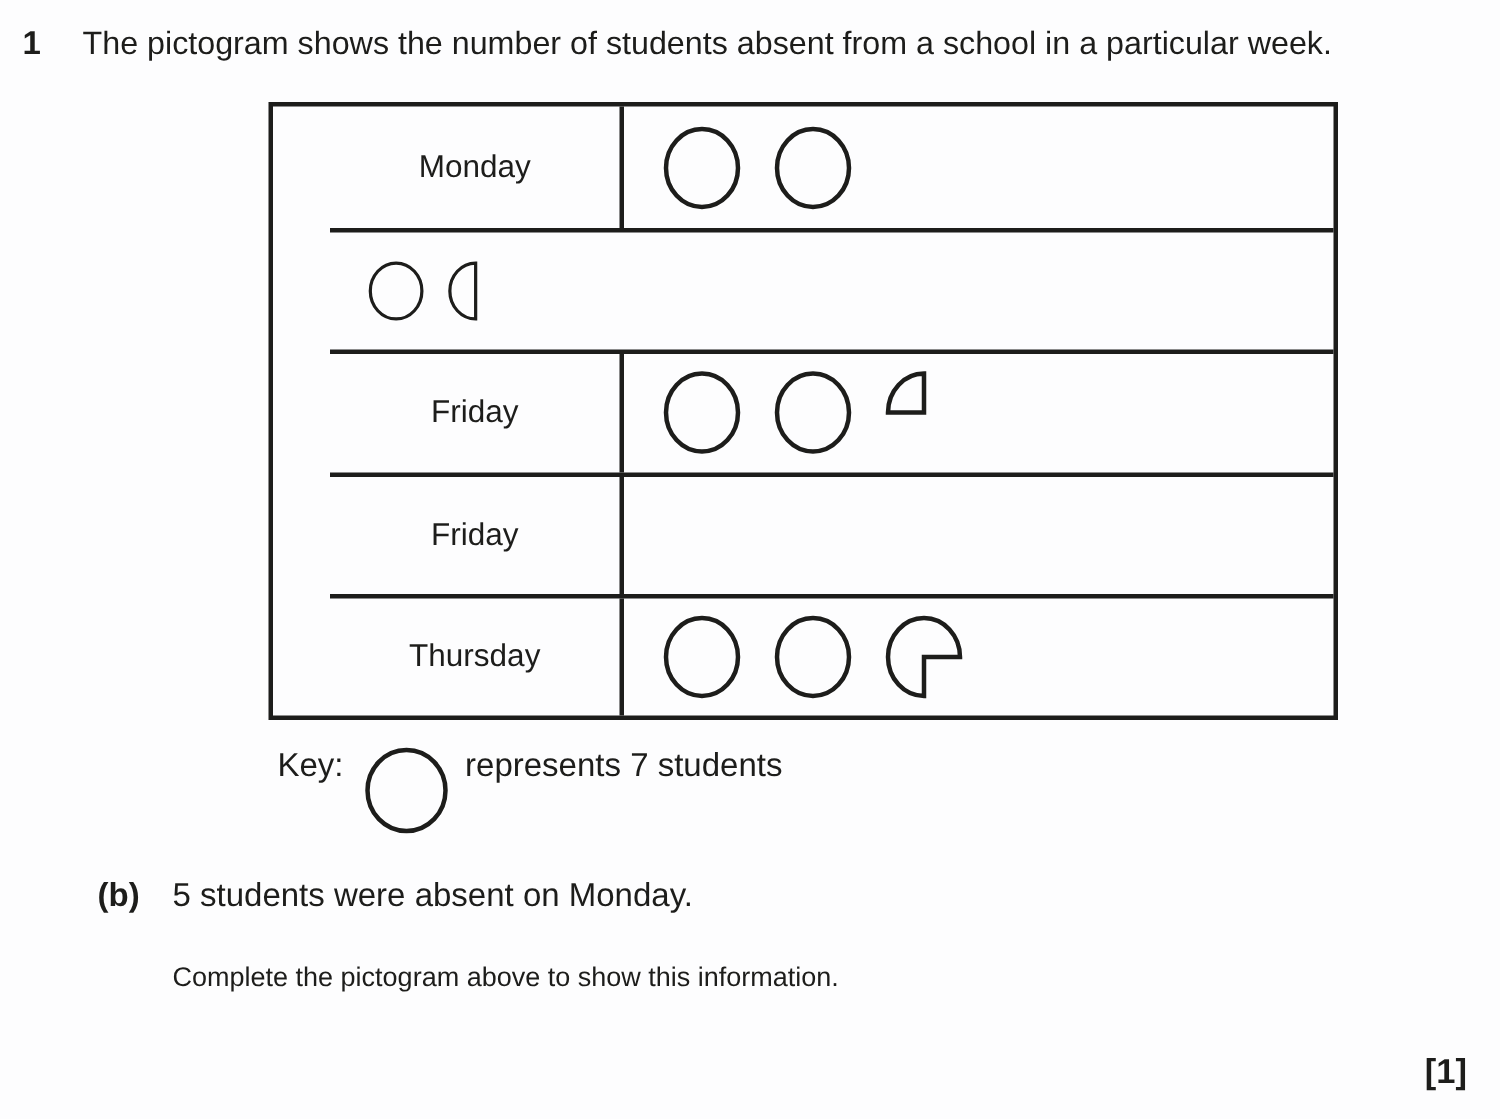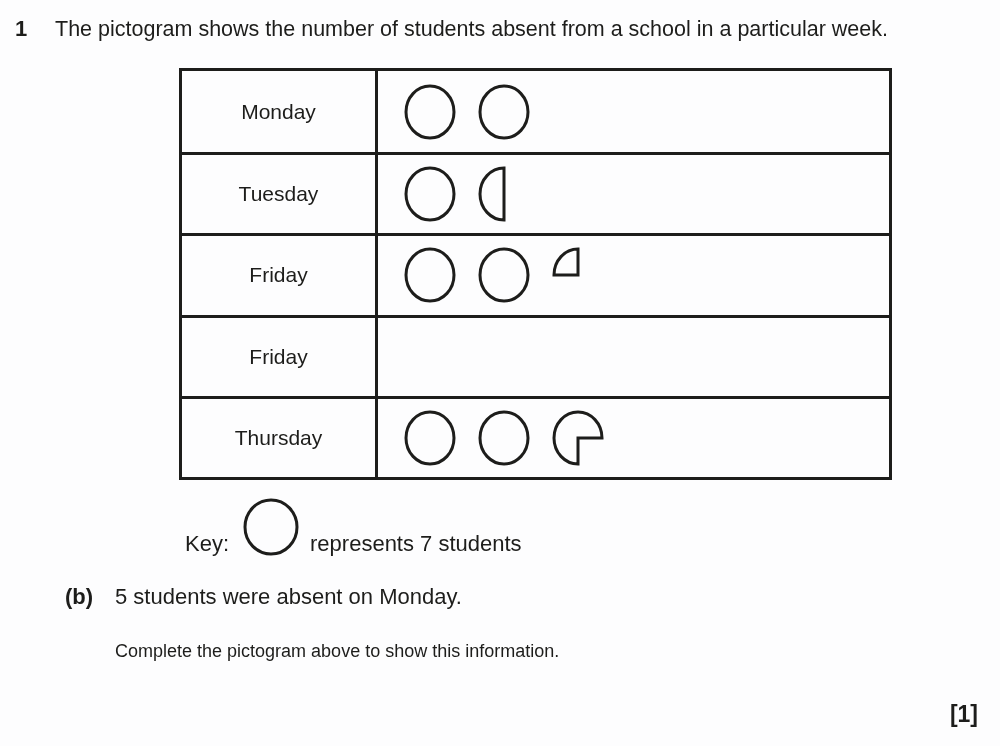--- a/index.html
+++ b/index.html
@@ -10,32 +10,33 @@
     overflow:hidden;
   }
   .qline { position:absolute; left:15px; top:16px; width:975px; font-size:21.5px; white-space:nowrap; }
   .qnum  { font-weight:bold; display:inline-block; width:40px; font-size:22px; }
 
   .ptable {
     position:absolute; left:179px; top:68px; width:713px; height:412px;
     border:3px solid #1d1d1b; box-sizing:border-box;
     display:grid; grid-template-rows:repeat(5, 1fr);
     background:#fdfdfe;
+    padding-left:38px;
   }
   .p-row { display:grid; grid-template-columns:196px 1fr; border-top:3px solid #1d1d1b; box-sizing:border-box; min-height:0; }
   .p-row:first-child { border-top:none; }
   .day-cell {
     border-right:3px solid #1d1d1b; box-sizing:border-box;
     display:flex; align-items:center; justify-content:center;
     font-size:21px;
   }
   .sym-cell { display:flex; align-items:center; padding-left:24px; min-height:0; }
   .sym { fill:#fdfdfe; stroke:#1d1d1b; stroke-width:3; stroke-linejoin:miter; }
 
-  .keyline { position:absolute; left:185px; top:497px; height:60px; display:flex; align-items:flex-end; font-size:22px; }
+  .keyline { position:absolute; left:185px; top:497px; height:60px; display:flex; align-items:flex-start; font-size:22px; }
   .key-circle { margin:0 10px 0 13px; }
 
   .partb { position:absolute; left:65px; top:584px; font-size:22px; white-space:nowrap; }
   .blabel { font-weight:bold; display:inline-block; width:50px; font-size:22px; }
   .instruction { position:absolute; left:115px; top:641px; font-size:18px; white-space:nowrap; }
   .marks { position:absolute; right:22px; top:701px; font-size:23px; font-weight:bold; }
 </style>
 </head>
 <body>
 
@@ -49,21 +50,20 @@
       <div class="p-row">
         <div class="day-cell">Monday</div>
         <div class="sym-cell">
           <svg width="240" height="62" viewBox="0 0 240 62">
             <path d="M 4 31 A 24 26 0 1 1 52 31 A 24 26 0 1 1 4 31 Z" class="sym"></path>
             <path d="M 78 31 A 24 26 0 1 1 126 31 A 24 26 0 1 1 78 31 Z" class="sym"></path>
           </svg>
         </div>
       </div>
       <div class="p-row">
-        <div class="day-cell">Tuesday</div>
         <div class="sym-cell">
           <svg width="240" height="62" viewBox="0 0 240 62">
             <path d="M 4 31 A 24 26 0 1 1 52 31 A 24 26 0 1 1 4 31 Z" class="sym"></path>
             <path d="M 102 5 A 24 26 0 0 0 102 57 Z" class="sym"></path>
           </svg>
         </div>
       </div>
       <div class="p-row">
         <div class="day-cell">Friday</div>
         <div class="sym-cell">

